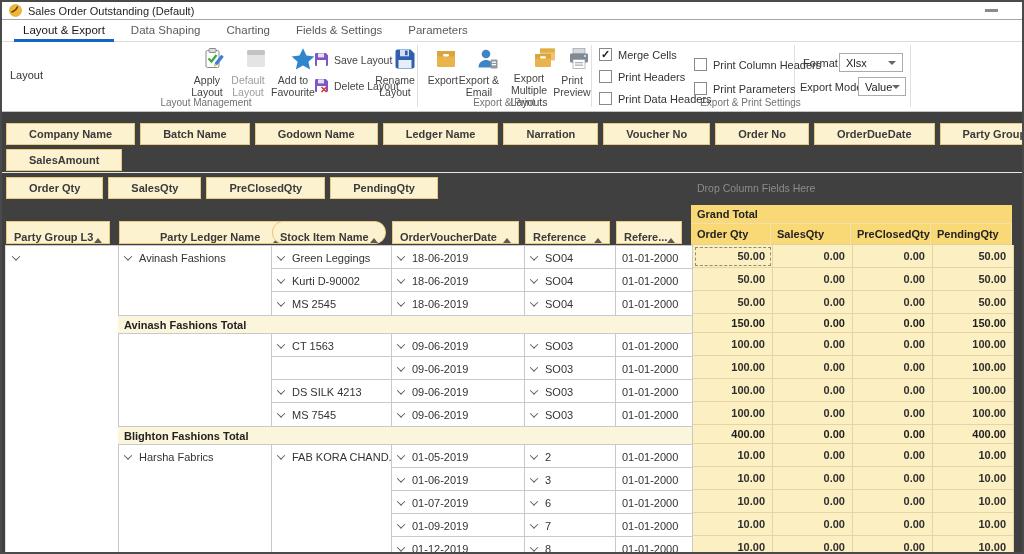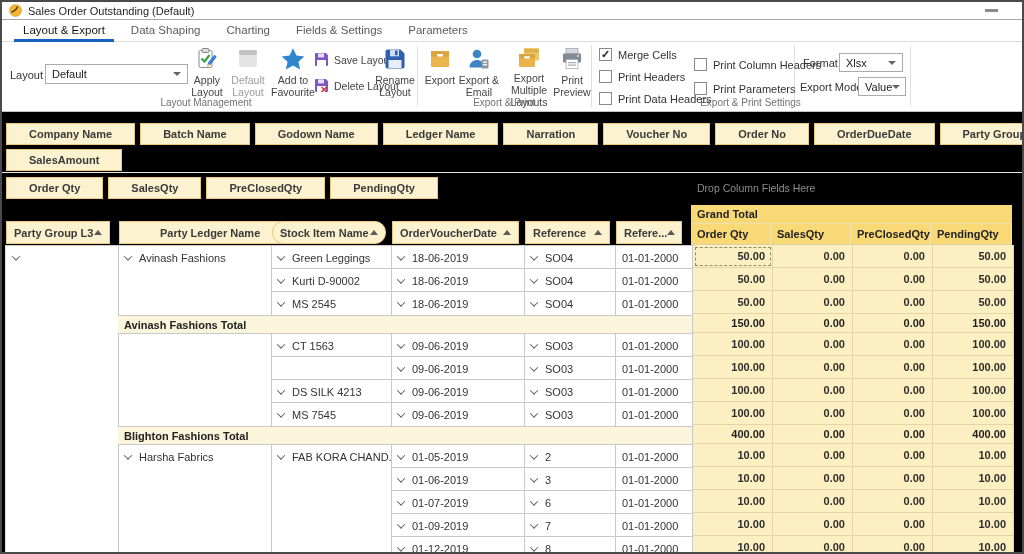--- a/index.html
+++ b/index.html
@@ -1,16 +1,16 @@
 <!DOCTYPE html>
 <html><head>
 <meta charset="utf-8">
 <style>
   html,body{margin:0;padding:0;background:#888;}
-  #app{position:relative;width:1024px;height:554px;background:#000000;border:2px solid #4a4a4a;
+  #app{position:relative;width:1024px;height:554px;background:#404040;border:2px solid #4a4a4a;
        box-sizing:border-box;font-family:"Liberation Sans",sans-serif;overflow:hidden;
        -webkit-font-smoothing:antialiased;}
   #app *{box-sizing:border-box;}
 
   
   .titlebar{position:absolute;left:0;top:0;width:1020px;height:18px;background:#fff;
             border-bottom:1px solid #a6a6a6;display:flex;align-items:center;padding-left:7px;}
   .titlebar .ttl{font-size:11px;color:#1d1d1d;margin-left:6px;}
   .min-btn{position:absolute;right:24px;top:7px;width:13px;height:3px;background:#8b8b8b;}
 
@@ -24,21 +24,21 @@
   
   .ribbon{position:absolute;left:0;top:40px;width:1020px;height:70px;background:#fff;
           border-bottom:1px solid #c3c3c3;}
   .sep{position:absolute;top:3px;height:62px;width:1px;background:#e0e0e0;}
   .group-label{position:absolute;top:55px;font-size:10px;color:#727272;text-align:center;}
   .lay-label{position:absolute;left:8px;top:27px;font-size:11px;color:#333;}
   .dd{position:absolute;background:#fff;border:1px solid #ababab;font-size:11px;color:#222;
       display:flex;align-items:center;padding:0 6px;}
   .dd .caret{margin-left:auto;width:0;height:0;border-left:4px solid transparent;
              border-right:4px solid transparent;border-top:4px solid #666;}
-  .bigbtn{position:absolute;top:4px;height:56px;display:flex;flex-direction:column;align-items:center;
+  .bigbtn{position:absolute;top:4px;height:56px;display:flex;flex-direction:column;align-items:flex-end;
           justify-content:flex-start;font-size:10.5px;color:#444;text-align:center;line-height:12px;cursor:default;}
   .bigbtn .ic{height:26px;display:flex;align-items:center;justify-content:center;margin-bottom:2px;}
   .bigbtn.disabled{color:#9c9c9c;}
   .smallbtn{position:absolute;display:flex;align-items:center;font-size:10.5px;color:#444;cursor:default;}
   .smallbtn .ic{margin-right:5px;display:flex;align-items:center;}
   .cb{position:absolute;display:flex;align-items:center;font-size:11px;color:#333;cursor:default;}
   .cb .box{width:13px;height:13px;border:1px solid #8a8a8a;background:#fff;margin-right:6px;
            font-size:11px;line-height:11px;text-align:center;color:#222;font-weight:bold;}
 
   
@@ -51,21 +51,21 @@
   .drop-hint{position:absolute;left:695px;top:180px;font-size:10.5px;color:#8c8c8c;}
   .gt-band{position:absolute;left:689px;top:203px;width:321px;height:19px;background:#f9d876;
            border-bottom:1px solid #efe0ad;font-size:11px;font-weight:bold;color:#222;
            line-height:18px;padding-left:6px;}
   #value-headers{position:absolute;left:689px;top:222px;height:21px;}
   .vh-cell{position:absolute;top:0;height:21px;background:#f9d876;border-right:1px solid #f2e3b2;
            border-bottom:1px solid #dfd0a0;font-size:11px;font-weight:bold;color:#222;
            line-height:20px;padding-left:6px;cursor:default;}
   #row-headers{position:absolute;left:3px;top:219px;height:24px;}
   .hchip{position:absolute;top:0;height:23px;background:#fcf2cf;border:1px solid #e8c97d;
-         display:flex;align-items:center;padding:0 7px;font-size:11px;font-weight:bold;color:#3a3a3a;cursor:default;}
+         display:flex;align-items:flex-end;padding:0 7px;font-size:11px;font-weight:bold;color:#3a3a3a;cursor:default;}
   .sort-up{margin-left:auto;width:0;height:0;border-left:4px solid transparent;
            border-right:4px solid transparent;border-bottom:5px solid #5a5a5a;}
 
   #left-body{position:absolute;left:3px;top:243px;width:688px;height:309px;border-top:1px solid #c9c9c9;
              border-left:1px solid #e0e0e0;border-right:1px solid #c9c9c9;overflow:hidden;background:#fff;}
   .vline{position:absolute;top:0;bottom:0;width:1px;background:#c9c9c9;z-index:1;}
   .hline{position:absolute;height:1px;background:#c9c9c9;z-index:3;}
   .lcell{position:absolute;font-size:11px;color:#333;display:flex;align-items:center;
          white-space:nowrap;overflow:hidden;padding-left:7px;cursor:default;}
   .chev{width:6px;height:6px;border-right:1.4px solid #5f5f5f;border-bottom:1.4px solid #5f5f5f;
@@ -100,24 +100,20 @@
   <div class="tabs">
     <span class="tab active">Layout &amp; Export</span>
     <span class="tab">Data Shaping</span>
     <span class="tab">Charting</span>
     <span class="tab">Fields &amp; Settings</span>
     <span class="tab">Parameters</span>
   </div>
 
   <div class="ribbon">
     <span class="lay-label">Layout</span>
-    <div class="dd" style="left:43px;top:22px;width:143px;height:20px;">
-      <span>Default</span>
-      <span class="caret"></span>
-    </div>
 
     <div class="bigbtn" style="left:186px;width:38px;">
       <span class="ic">
         <svg width="24" height="24">
             <rect x="4" y="3.5" width="13" height="17" rx="1.5" fill="#fff" stroke="#8a8a8a"></rect>
             <rect x="7" y="1.5" width="7" height="4" rx="1" fill="#dcdcdc" stroke="#8a8a8a"></rect>
             <path d="M6.5 11.5 l3 3 5-6.5" stroke="#3fa33f" stroke-width="2.2" fill="none"></path>
             <g transform="rotate(38 16 14)">
               <rect x="14.6" y="7" width="3.4" height="11" rx="1" fill="#3f7fd6"></rect>
               <path d="M14.6 18 l1.7 3 1.7-3 z" fill="#e8b65c"></path>

